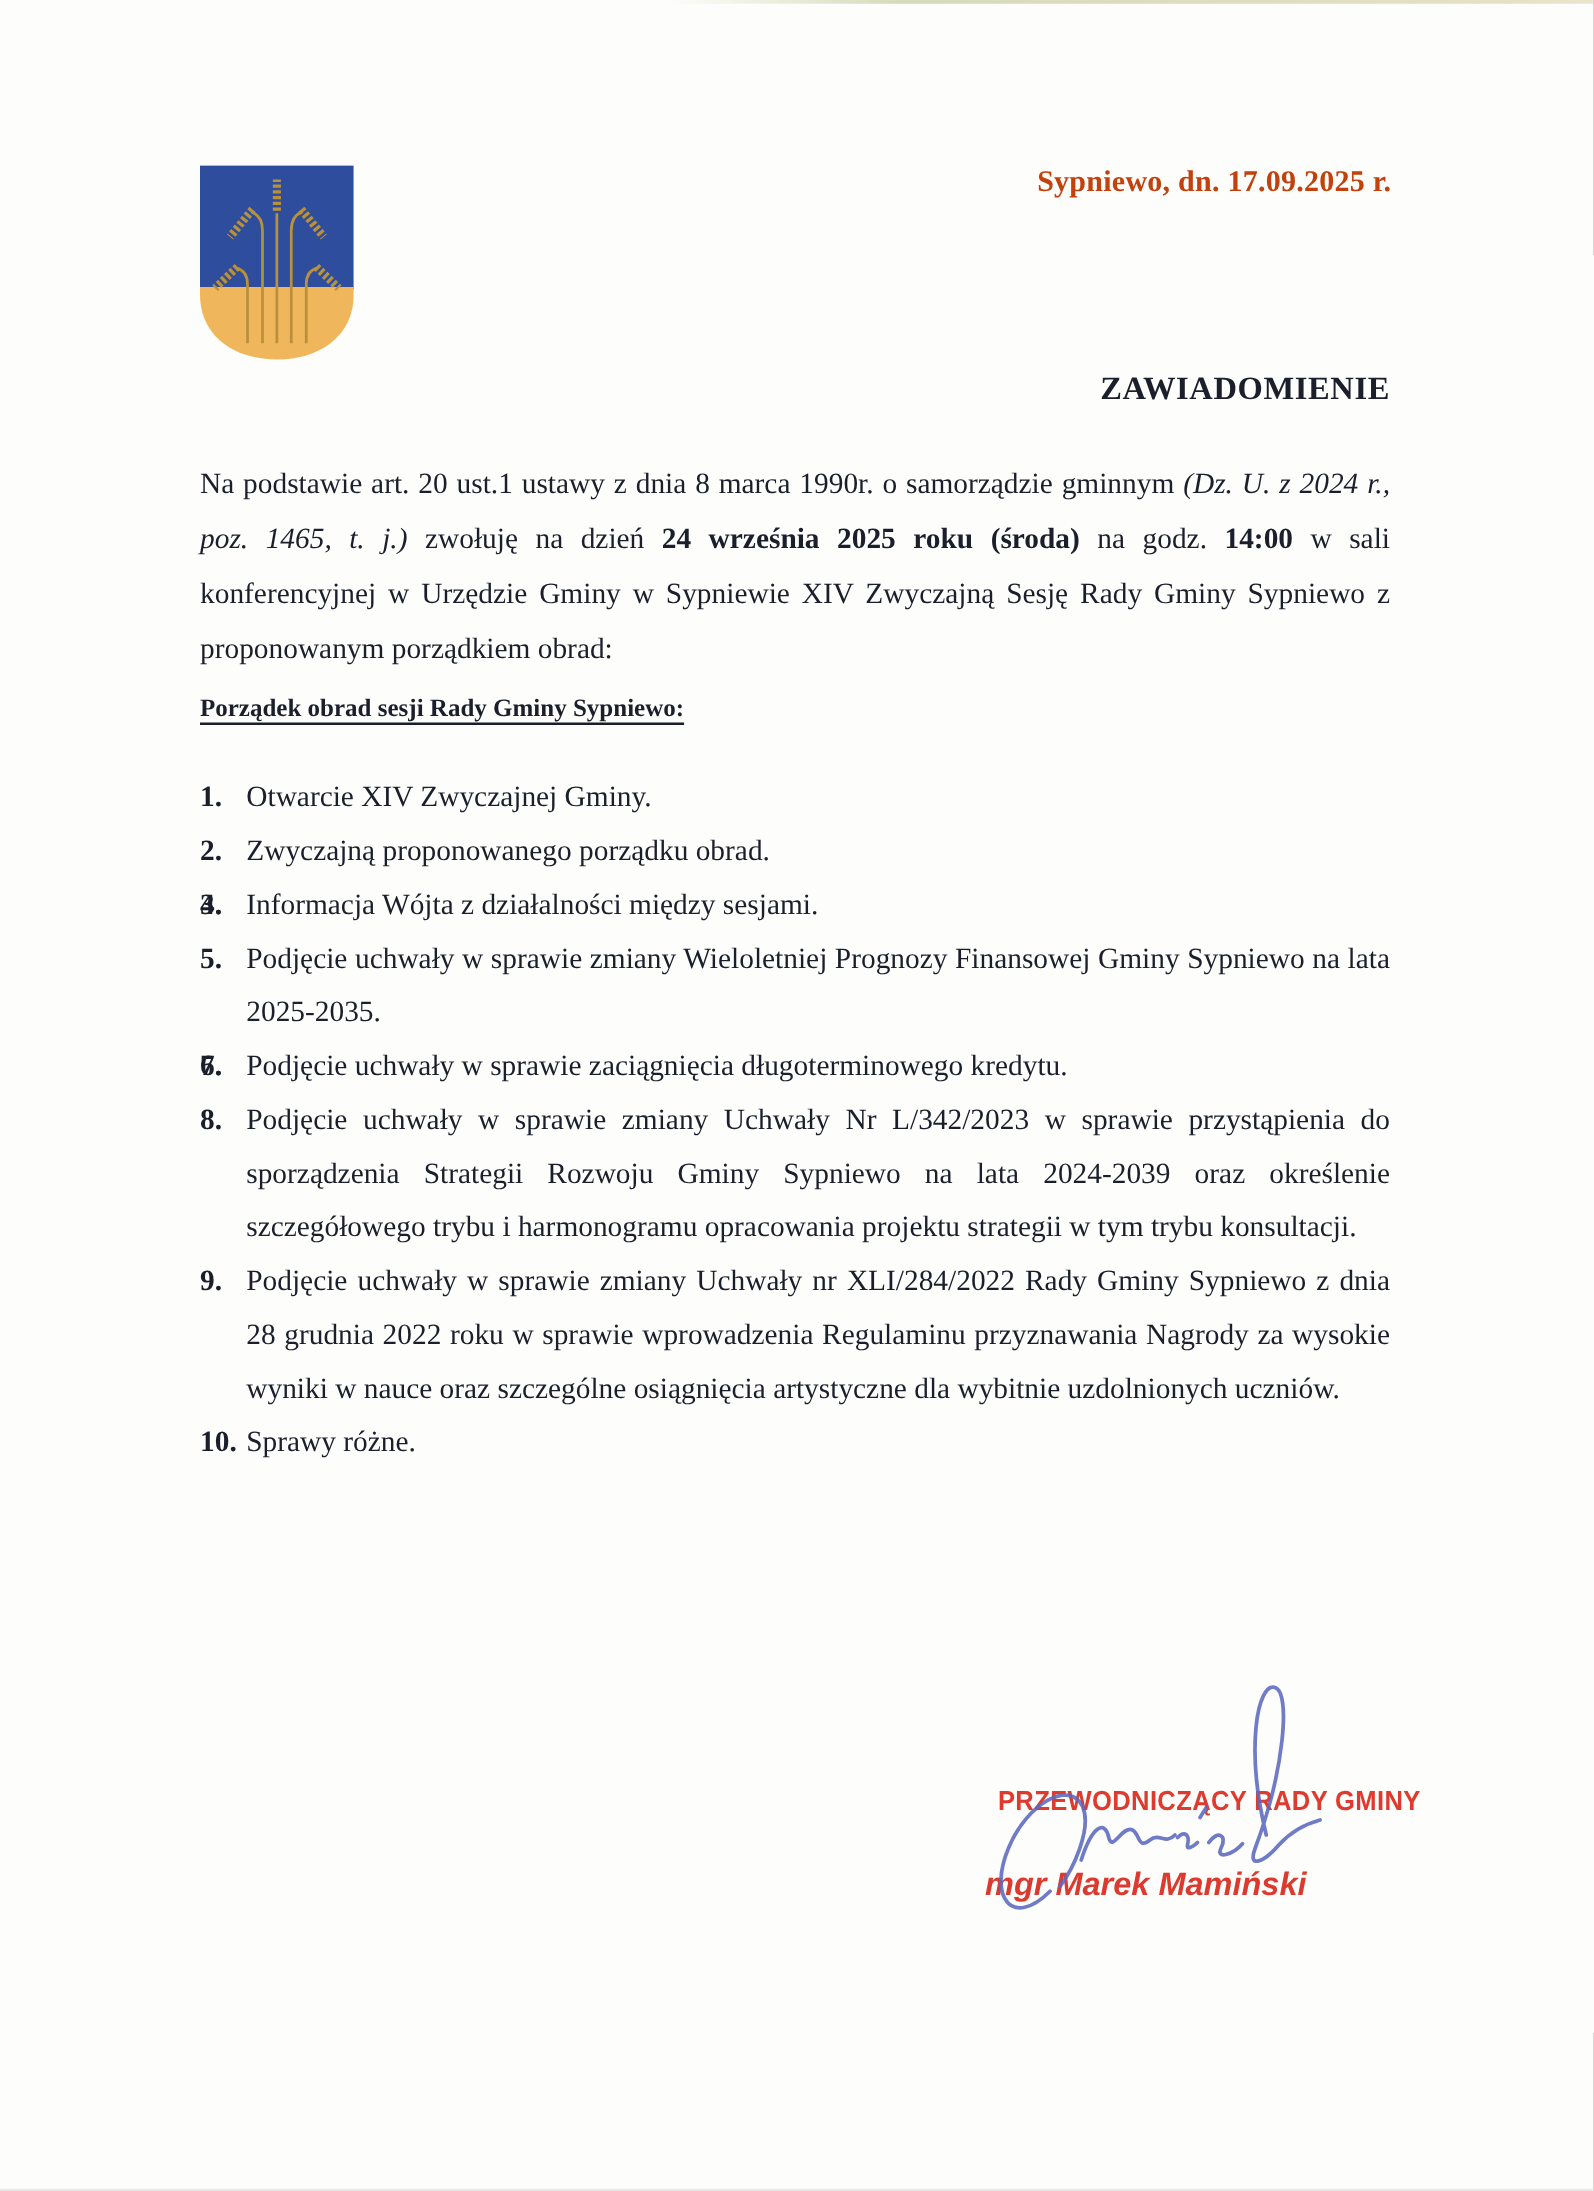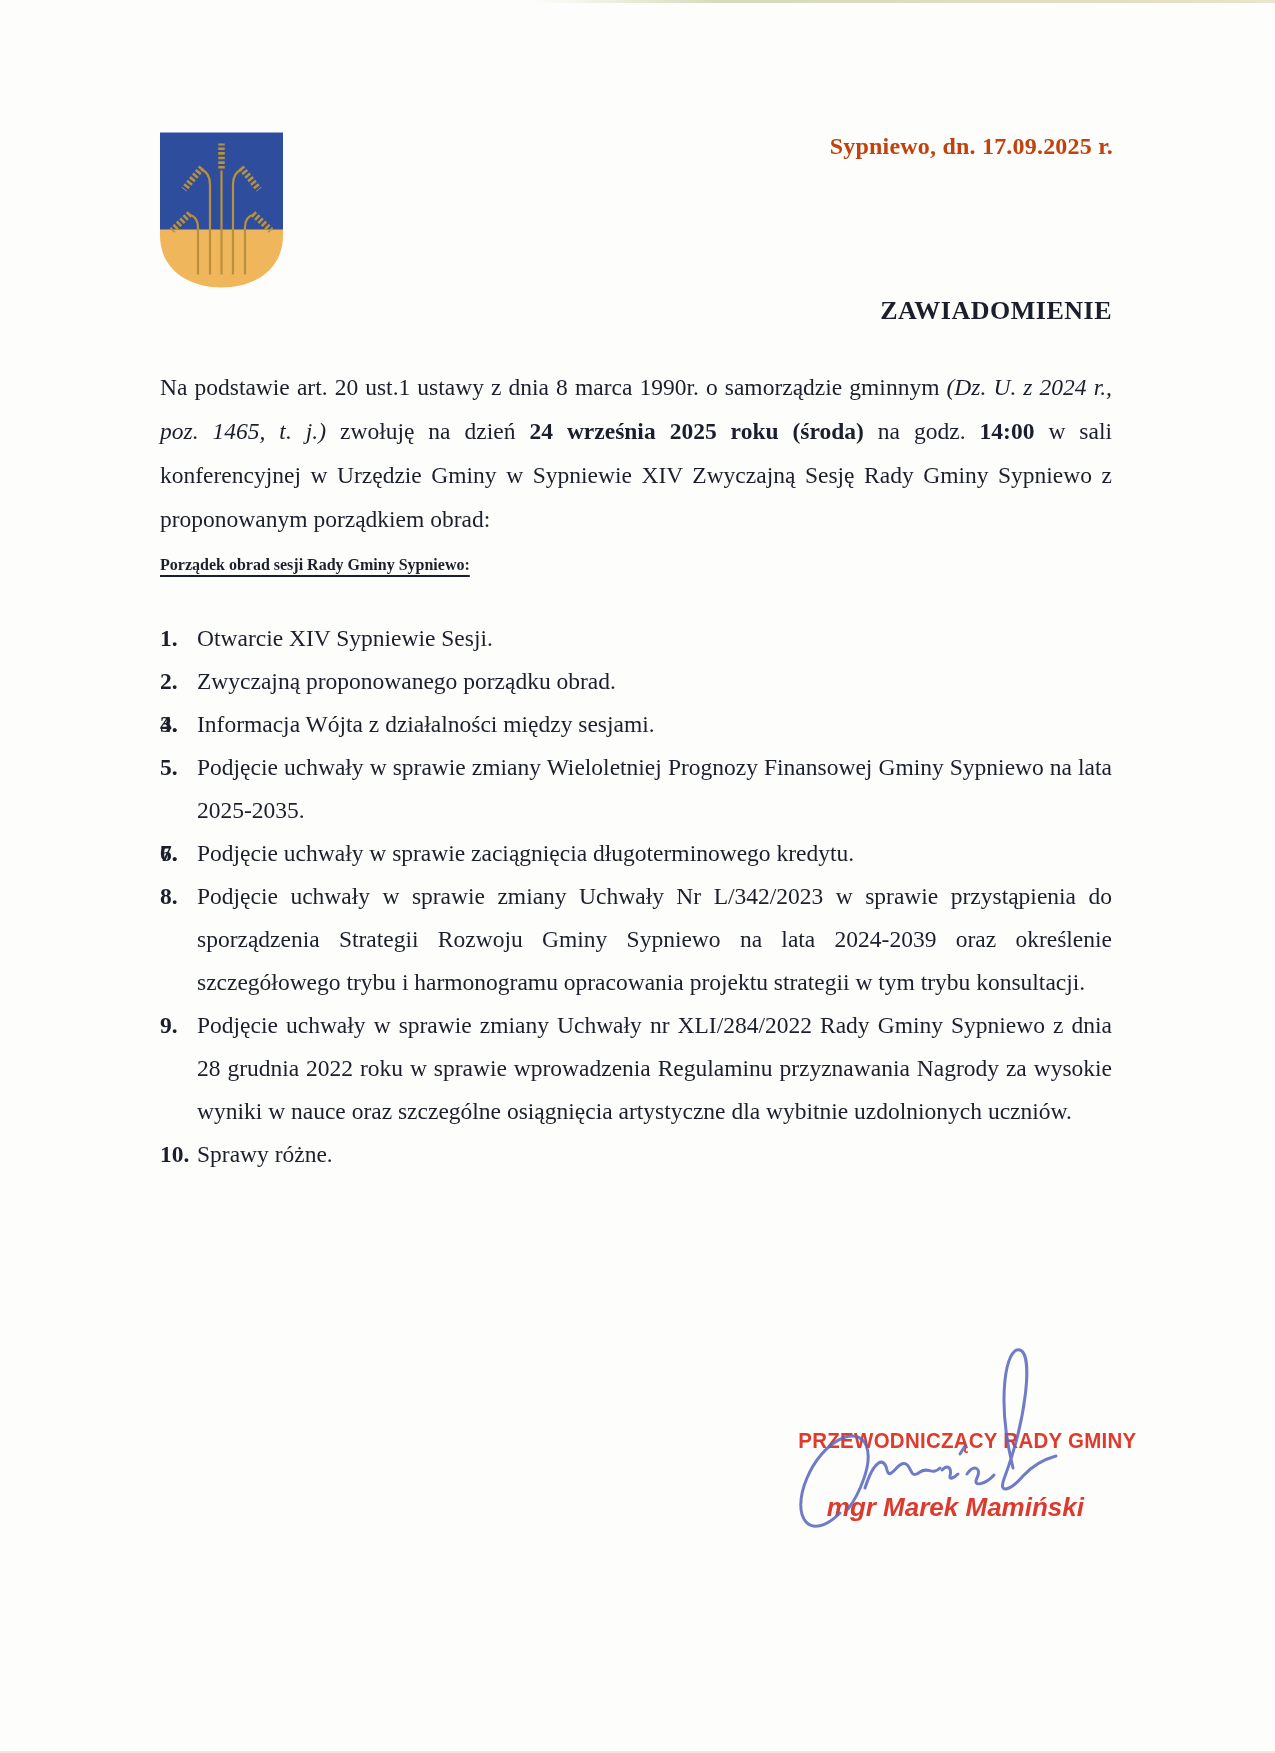--- a/index.html
+++ b/index.html
@@ -33,41 +33,41 @@
     text-align:right;font-weight:bold;font-size:26px;letter-spacing:.5px;
   }
   .intro{
     position:absolute;top:341px;left:0;width:100%;
     font-size:23.5px;line-height:44px;text-align:justify;
   }
   .seg-italic{font-style:italic;}
   .seg-bold{font-weight:bold;}
   .agenda-heading{
     position:absolute;top:556px;left:0;
-    font-size:16px;font-weight:bold;
+    font-size:20px;font-weight:bold;
     text-decoration:underline;text-decoration-thickness:2px;text-underline-offset:5px;font-family:Liberation Serif, serif;
   }
   .agenda-list{
     position:absolute;top:617px;left:0;width:100%;
     font-size:23.5px;line-height:43px;
   }
   .agenda-item{position:relative;padding-left:37px;text-align:justify;}
   .agenda-item .num{position:absolute;left:0;top:0;font-weight:bold;}
   .signature-block{position:absolute;left:0;top:0;width:0;height:0;}
   .stamp-title{
     position:absolute;left:788px;top:1428px;width:296px;
     text-align:center;
     font-family:"Liberation Sans","DejaVu Sans",sans-serif;
     font-weight:bold;font-size:22px;letter-spacing:.3px;
     transform:scaleX(.93);transform-origin:center;
     white-space:nowrap;
   }
   .stamp-name{
     position:absolute;left:788px;top:1492px;width:296px;
-    text-align:right;
+    text-align:left;
     font-family:"Liberation Sans","DejaVu Sans",sans-serif;
     font-weight:bold;font-style:italic;font-size:26px;
     white-space:nowrap;
   }
   .signature-svg{position:absolute;left:770px;top:1318px;width:320px;height:230px;z-index:3;}
 </style>
 </head>
 <body>
 
 <div class="page">
@@ -94,21 +94,21 @@
     </g>
   </svg>
 
   <div class="date-line">Sypniewo, dn. 17.09.2025 r.</div>
 
   <div class="content">
     <div class="doc-title">ZAWIADOMIENIE</div>
     <p class="intro"><span class="seg-normal">Na podstawie art. 20 ust.1 ustawy z dnia 8 marca 1990r. o samorządzie gminnym </span><span class="seg-italic">(Dz. U. z 2024 r., poz. 1465, t. j.)</span><span class="seg-normal"> zwołuję na dzień </span><span class="seg-bold">24 września 2025 roku (środa)</span><span class="seg-normal"> na godz. </span><span class="seg-bold">14:00</span><span class="seg-normal"> w sali konferencyjnej w Urzędzie Gminy w Sypniewie XIV Zwyczajną Sesję Rady Gminy Sypniewo z proponowanym porządkiem obrad:</span></p>
     <div class="agenda-heading">Porządek obrad sesji Rady Gminy Sypniewo:</div>
     <div class="agenda-list">
-        <div class="agenda-item"><span class="num">1.</span><span class="txt">Otwarcie XIV Sypniewie Sesji.</span></div>
+        <div class="agenda-item"><span class="num">1.</span><span class="txt">Otwarcie XIV Zwyczajnej Gminy.</span></div>
         <div class="agenda-item"><span class="num">2.</span><span class="txt">Zwyczajną proponowanego porządku obrad.</span></div>
         <div class="agenda-item"><span class="num">3.</span></div>
         <div class="agenda-item"><span class="num">4.</span><span class="txt">Informacja Wójta z działalności między sesjami.</span></div>
         <div class="agenda-item"><span class="num">5.</span><span class="txt">Podjęcie uchwały w sprawie zmiany Wieloletniej Prognozy Finansowej Gminy Sypniewo na lata 2025-2035.</span></div>
         <div class="agenda-item"><span class="num">6.</span></div>
         <div class="agenda-item"><span class="num">7.</span><span class="txt">Podjęcie uchwały w sprawie zaciągnięcia długoterminowego kredytu.</span></div>
         <div class="agenda-item"><span class="num">8.</span><span class="txt">Podjęcie uchwały w sprawie zmiany Uchwały Nr L/342/2023 w sprawie przystąpienia do sporządzenia Strategii Rozwoju Gminy Sypniewo na lata 2024-2039 oraz określenie szczegółowego trybu i harmonogramu opracowania projektu strategii w tym trybu konsultacji.</span></div>
         <div class="agenda-item"><span class="num">9.</span><span class="txt">Podjęcie uchwały w sprawie zmiany Uchwały nr XLI/284/2022 Rady Gminy Sypniewo z dnia 28 grudnia 2022 roku w sprawie wprowadzenia Regulaminu przyznawania Nagrody za wysokie wyniki w nauce oraz szczególne osiągnięcia artystyczne dla wybitnie uzdolnionych uczniów.</span></div>
         <div class="agenda-item"><span class="num">10.</span><span class="txt">Sprawy różne.</span></div>
       </div>

